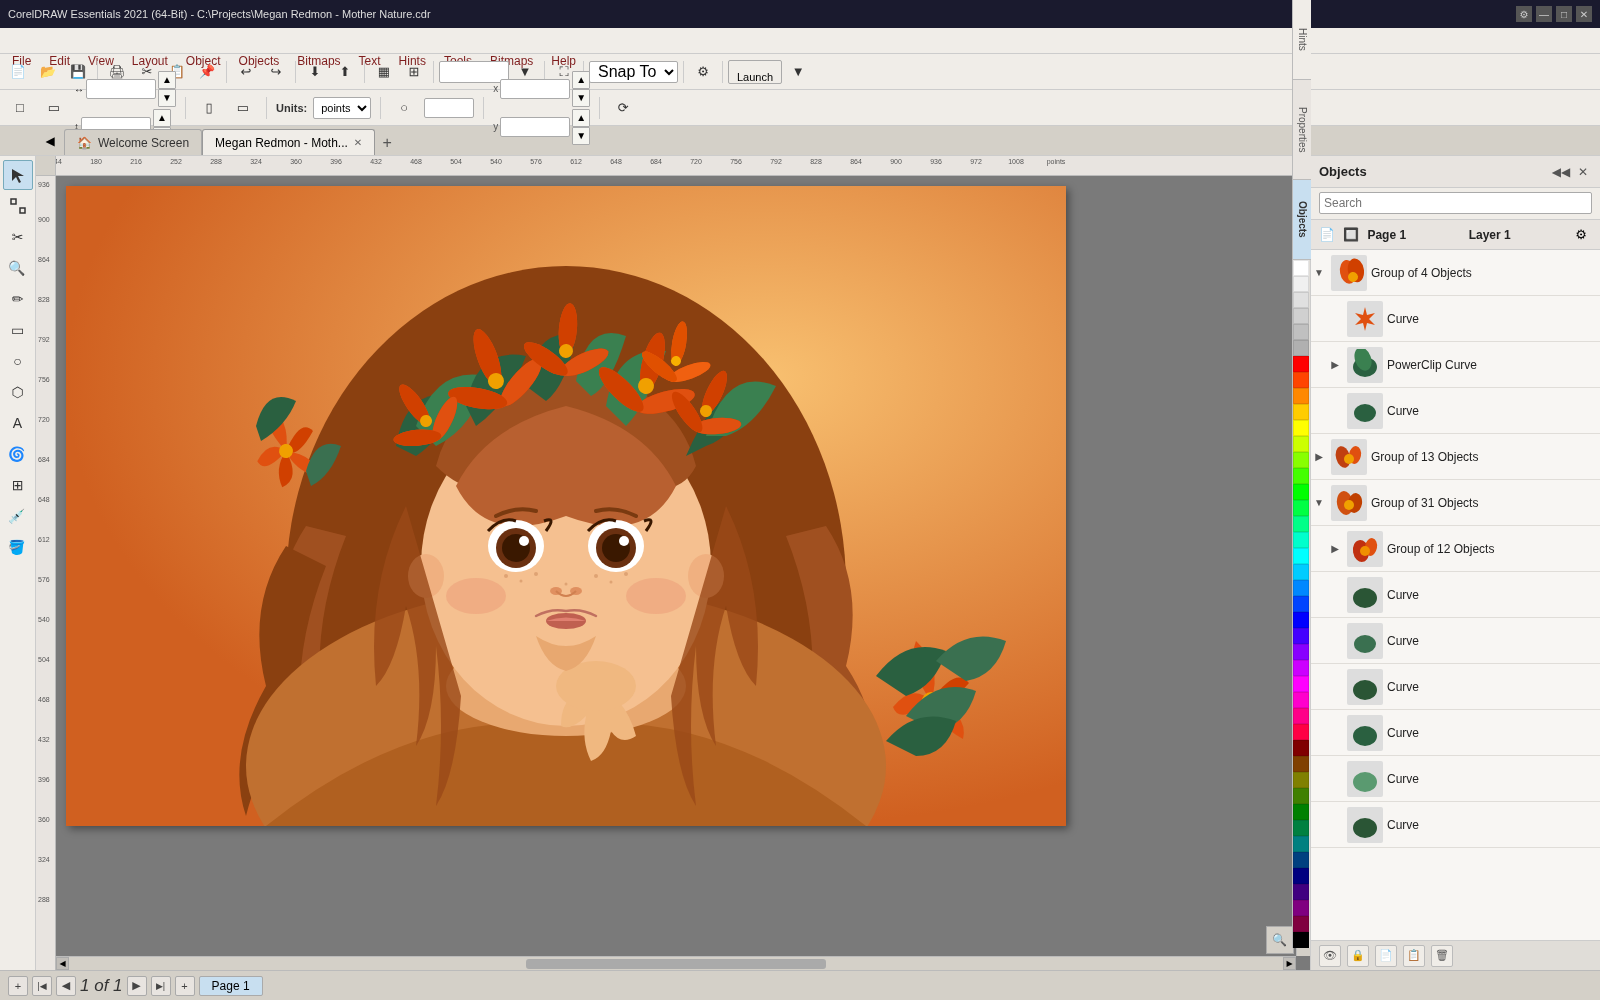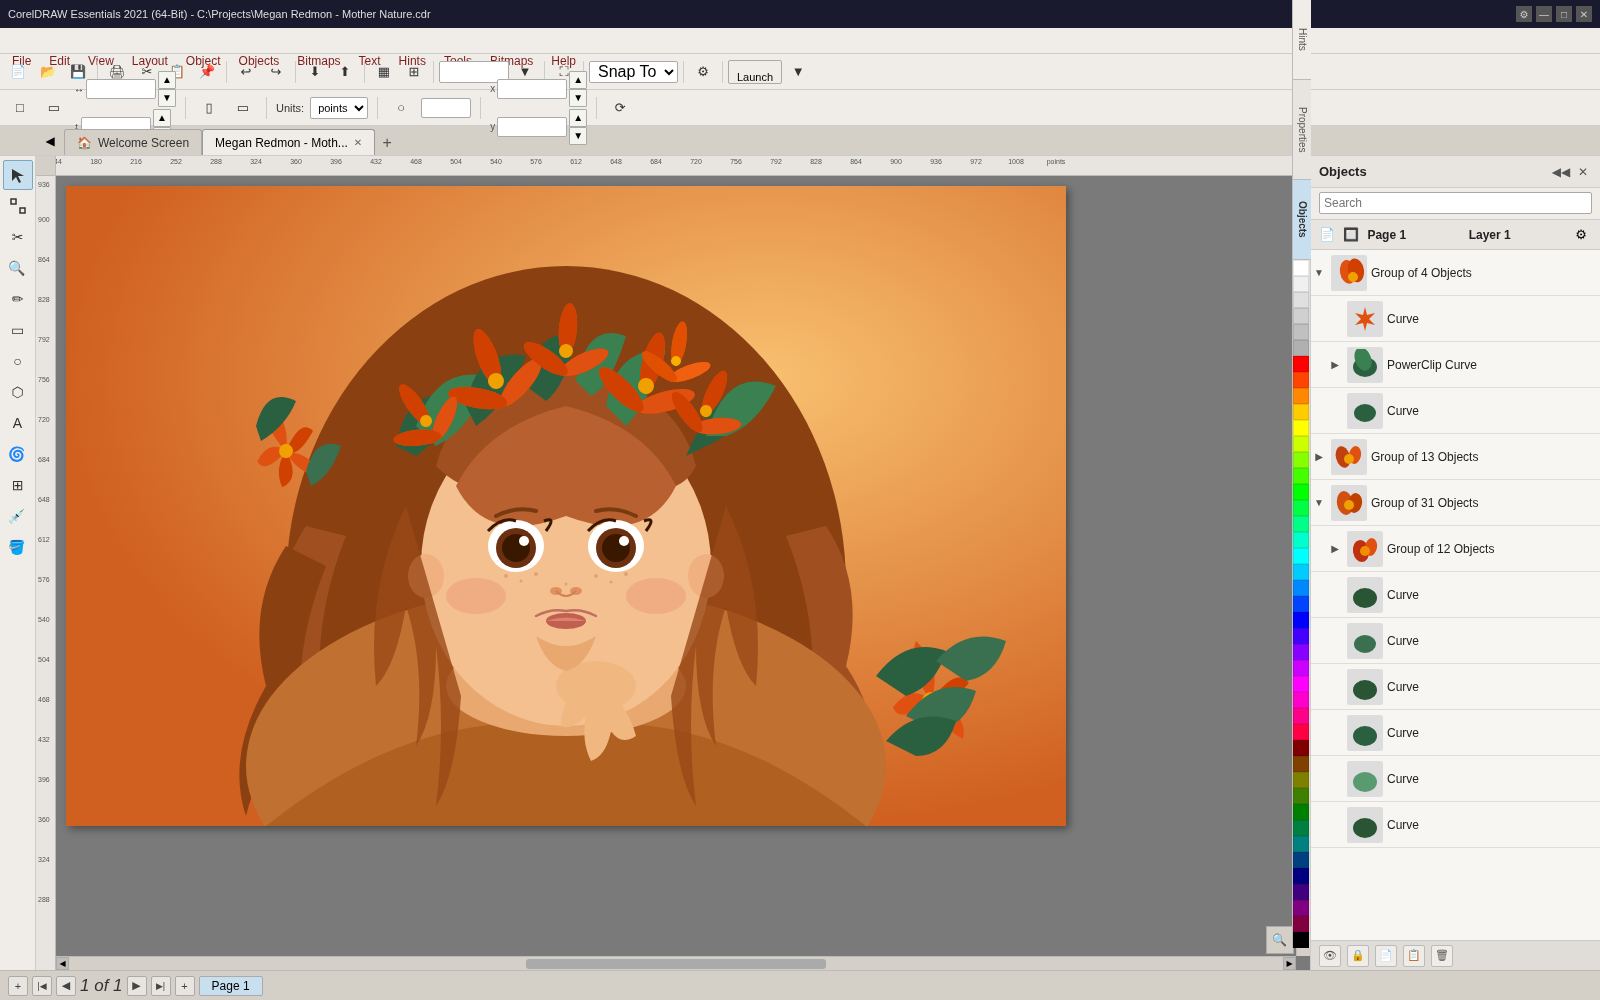--- a/index.html
+++ b/index.html
@@ -93,21 +93,21 @@
       gap: 6px;
     }
     .props-input {
       width: 70px; height: 20px;
       border: 1px solid #aaa;
       background: white;
       font-size: 11px;
       padding: 0 3px;
       border-radius: 2px;
     }
-    .props-label { font-size: 11px; color: #333; }
+    .props-label { font-size: 11px; color: #333; font-weight: bold; }
     .props-select {
       height: 22px;
       border: 1px solid #aaa;
       background: white;
       font-size: 11px;
       border-radius: 2px;
       padding: 0 3px;
     }
     .props-small-btn {
       width: 18px; height: 18px;

